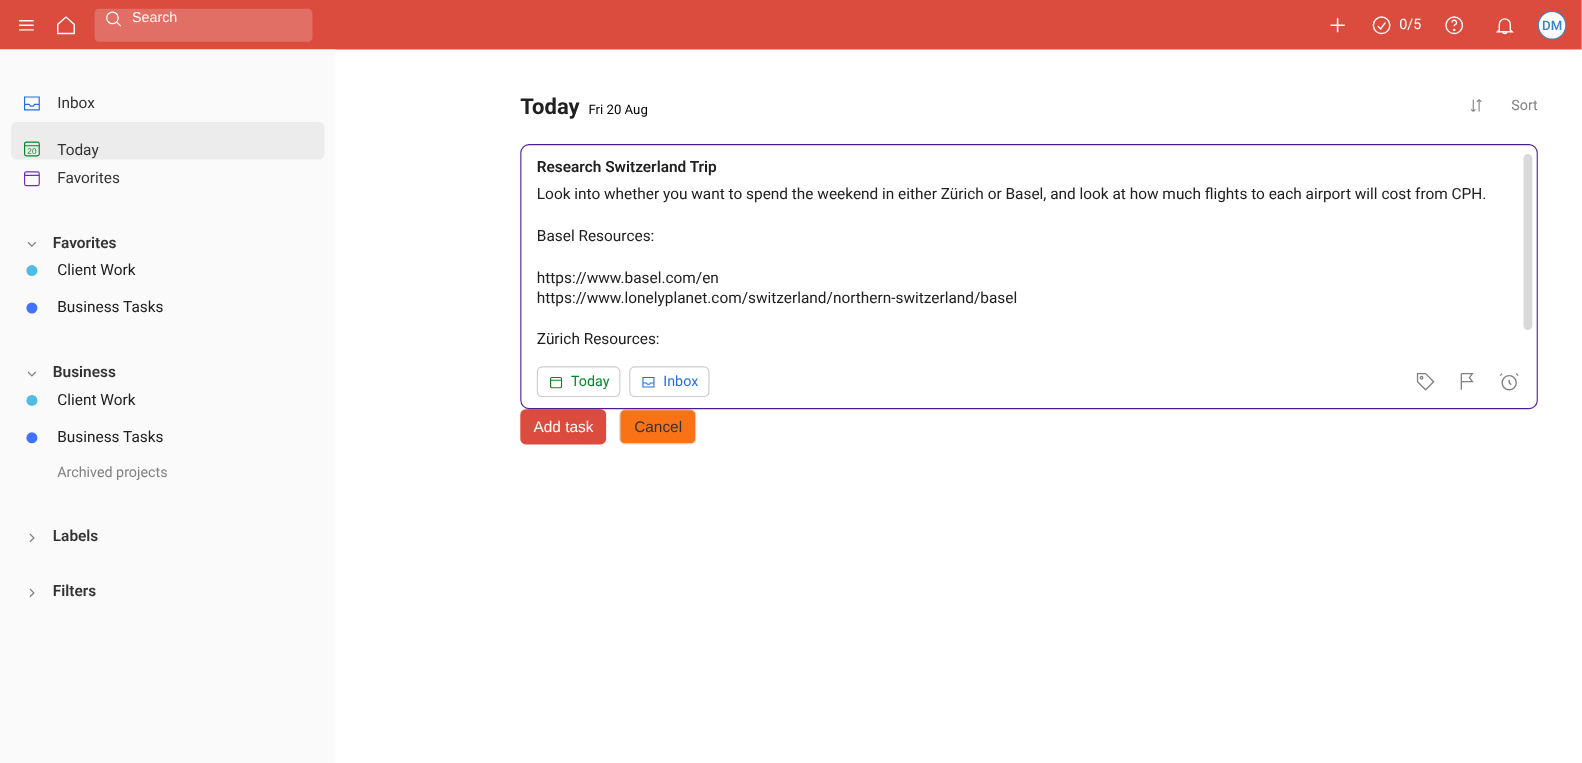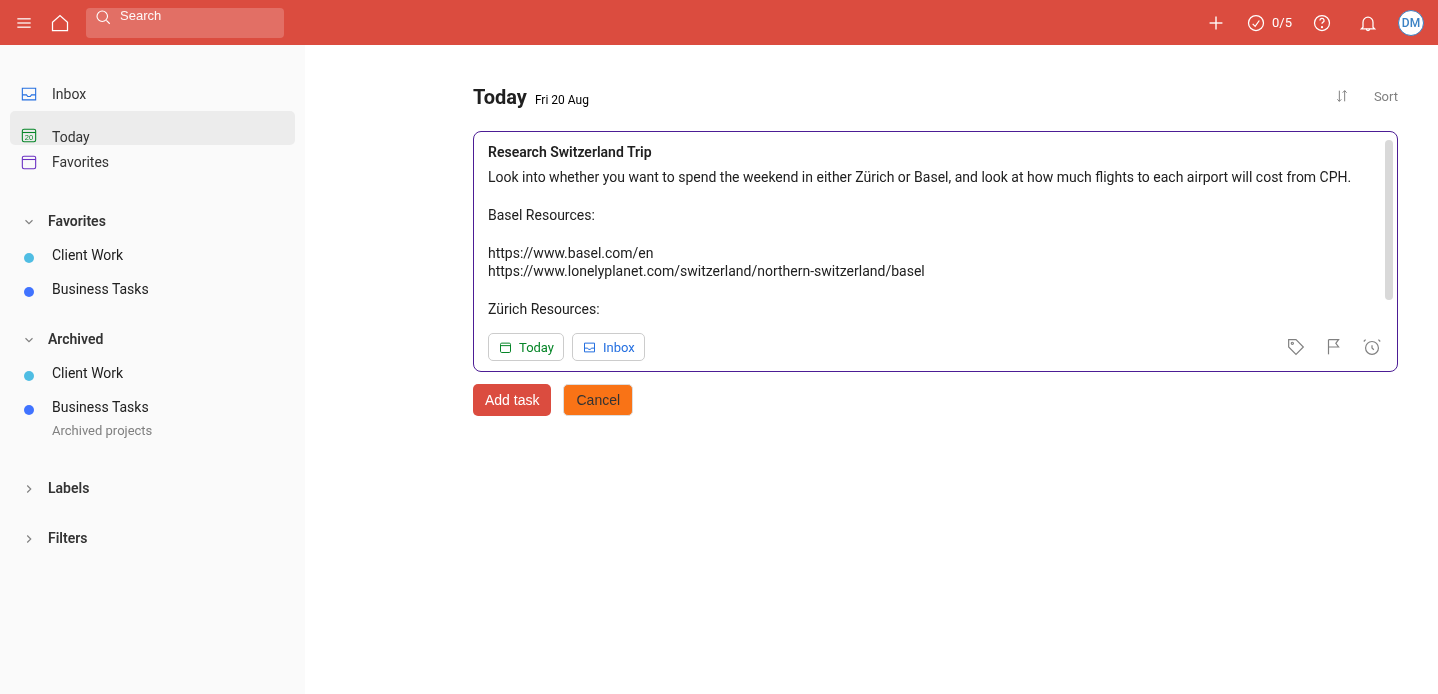--- a/index.html
+++ b/index.html
@@ -149,21 +149,21 @@
       color: #333;
     }
     .section-header .chev {
       width: 22px;
       display: flex;
       align-items: center;
       justify-content: center;
     }
     .proj-item {
       display: flex;
-      align-items: flex-end;
+      align-items: center;
       height: 34px;
       padding: 0 8px 0 8px;
       border-radius: 5px;
       cursor: pointer;
       gap: 12px;
     }
     .proj-dot-wrap {
       width: 22px;
       display: flex;
       align-items: center;
@@ -268,21 +268,21 @@
     .footer-icons svg {
       stroke: #808080;
       fill: none;
       stroke-width: 1.3;
       cursor: pointer;
     }
     
     .actions {
       display: flex;
       gap: 12px;
-      margin-top: 12px;
+      margin-top: 0;
     }
     .btn {
       height: 32px;
       padding: 0 12px;
       border-radius: 5px;
       font-size: 14px;
       cursor: pointer;
       display: flex;
       align-items: center;
       border: none;
@@ -417,21 +417,21 @@
       </div>
     </div>
 
     <div class="nav-group">
       <div class="section-header">
         <span class="chev">
           <svg width="14" height="14" viewBox="0 0 24 24" style="stroke:#808080;fill:none;stroke-width:2">
               <polyline points="6 9 12 15 18 9"></polyline>
             </svg>
         </span>
-        <span>Archived</span>
+        <span>Business</span>
       </div>
       <div class="proj-item">
         <span class="proj-dot-wrap">
             <span class="proj-dot" style="background:#4fbde3"></span>
           </span>
         <span>Client Work</span>
       </div>
       <div class="proj-item">
         <span class="proj-dot-wrap">
             <span class="proj-dot" style="background:#4073ff"></span>

